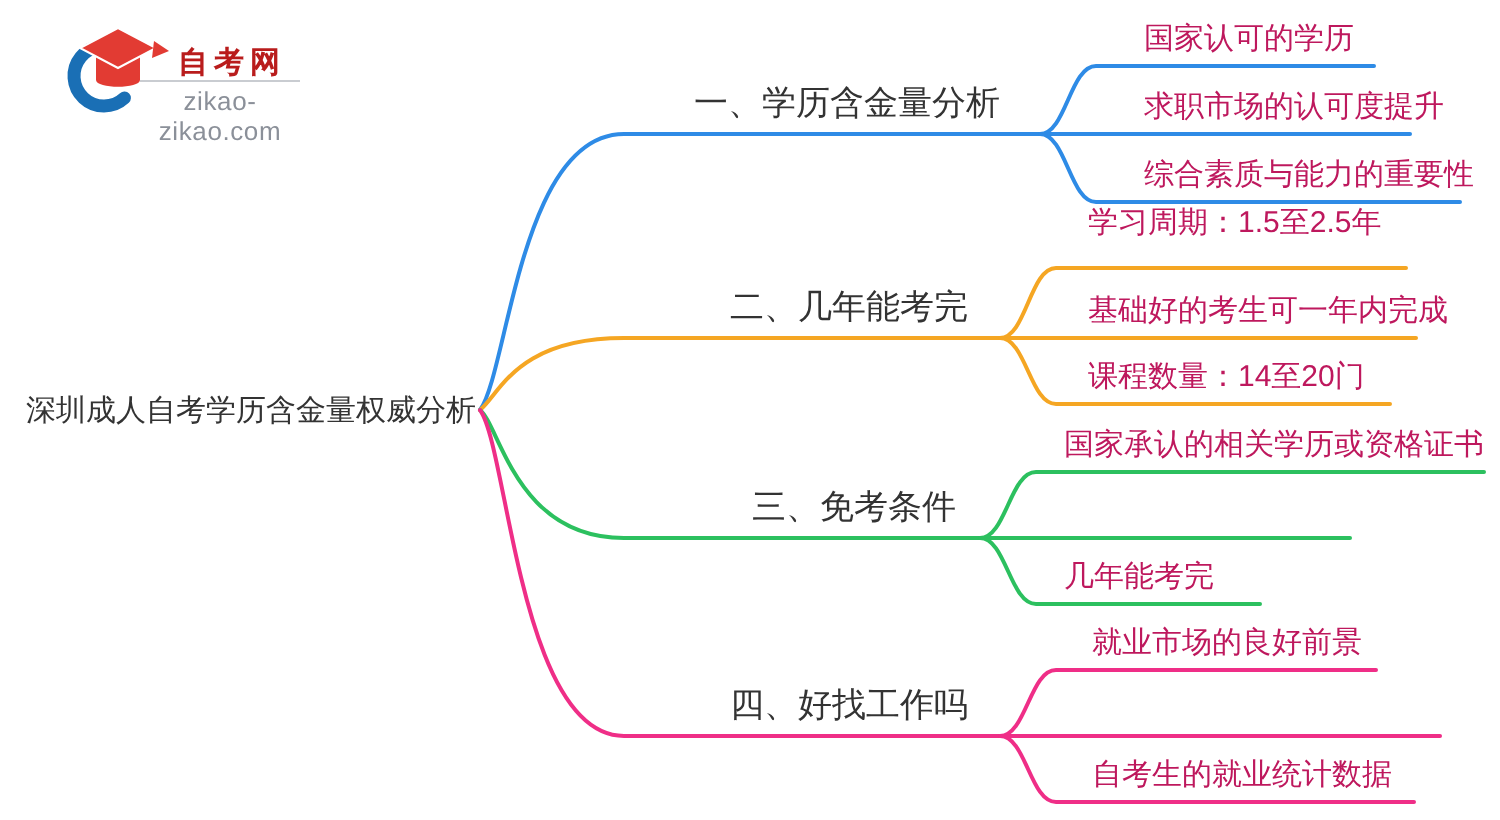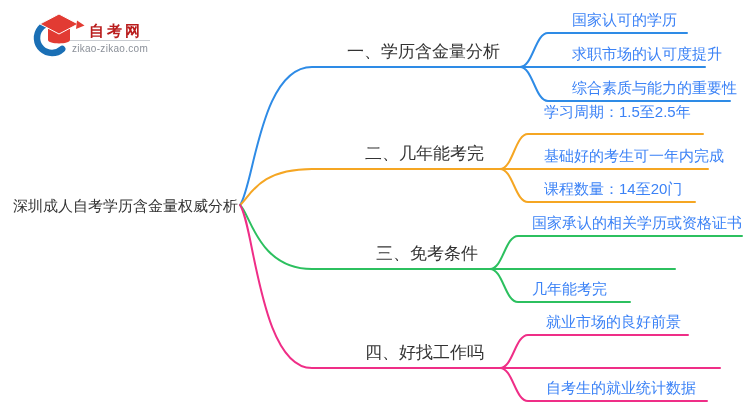--- a/index.html
+++ b/index.html
@@ -11,33 +11,33 @@
   #wires path{fill:none;stroke-width:2;stroke-linecap:round;}
   .root-label{
     position:absolute;top:195px;left:13px;width:224px;
     font-size:15px;line-height:21px;color:#333;white-space:nowrap;
   }
   .branch-label{
     position:absolute;font-size:17px;line-height:24px;color:#333;
     text-align:right;white-space:nowrap;box-sizing:border-box;
   }
   .leaf-label{
-    position:absolute;font-size:15px;line-height:20px;color:#3b82f6;white-space:nowrap;
+    position:absolute;font-size:15px;line-height:20px;color:#be185d;white-space:nowrap;
   }
   
   .logo{position:absolute;left:26px;top:8px;width:135px;height:52px;}
   .logo-icon{position:absolute;left:2px;top:2px;}
   .logo-name{
     position:absolute;left:51px;top:14px;width:78px;text-align:center;
     font-size:15px;font-weight:bold;letter-spacing:3px;color:#b91c1c;
   }
   .logo-divider{position:absolute;left:44px;top:32px;width:80px;height:1px;background:#c9ccd1;}
   .logo-domain{
     position:absolute;left:44px;top:35px;width:80px;text-align:center;
-    font-size:10px;letter-spacing:0.3px;color:#8b9099;
+    font-size:13px;letter-spacing:0.3px;color:#8b9099;
   }
 </style>
 </head>
 <body>
 
 <div id="canvas">
 
   <svg id="wires" viewBox="0 0 750 410">
 
     <path d="M240,205 C254,186 260,67 312,67 L520,67" stroke="#2e8be6"></path>

